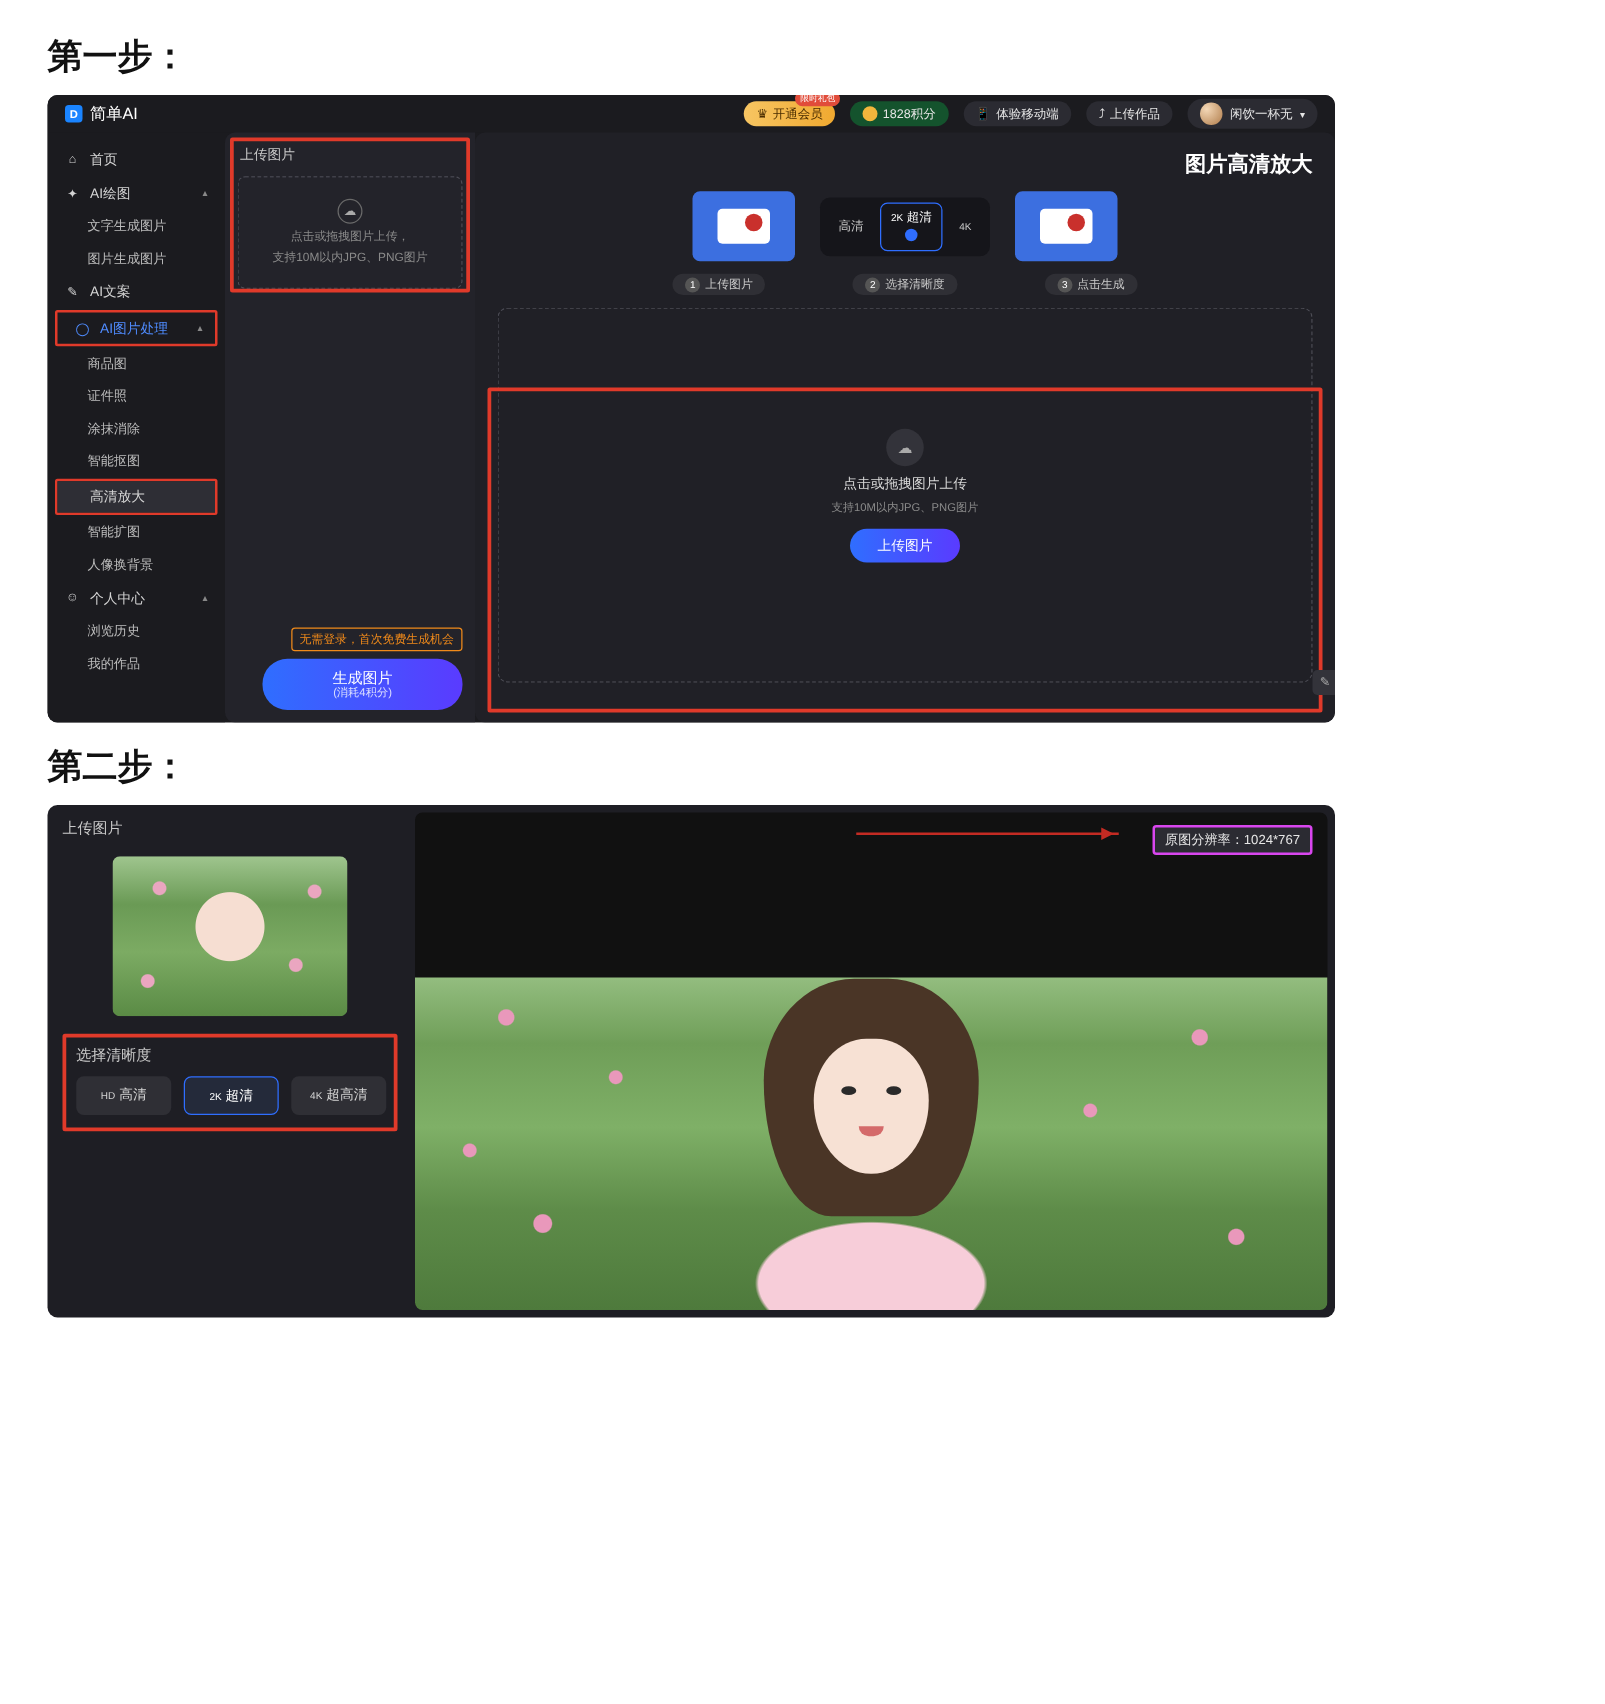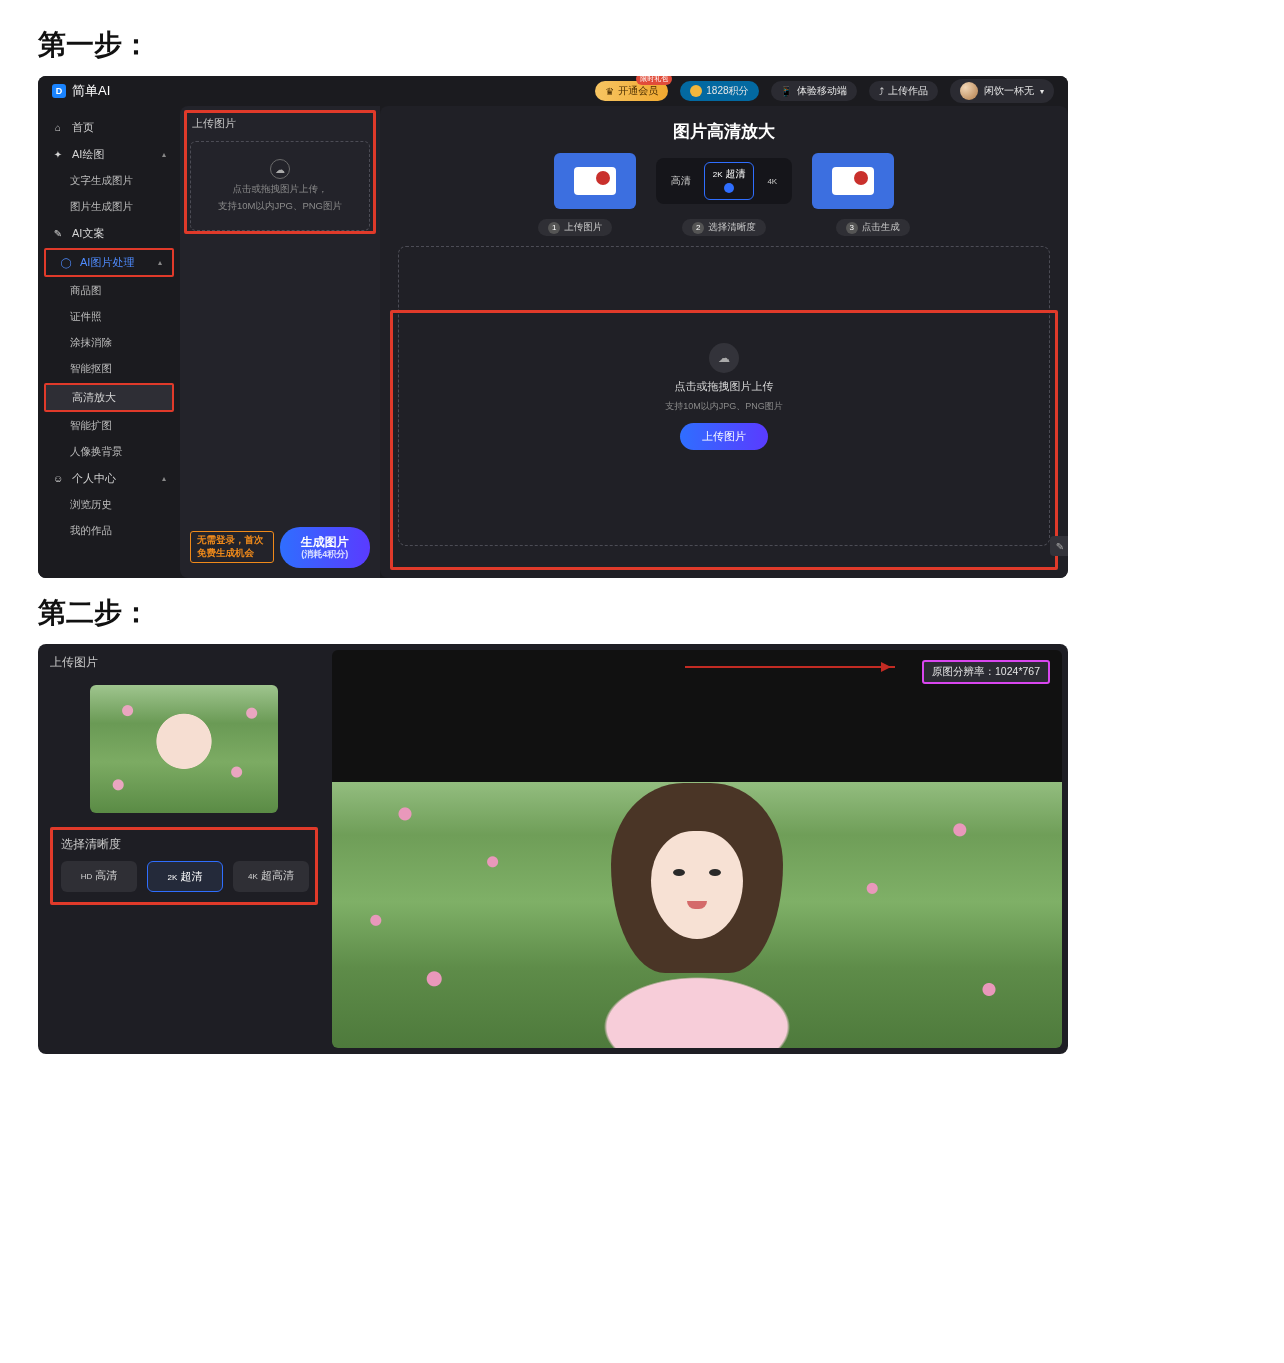--- a/index.html
+++ b/index.html
@@ -9,48 +9,48 @@
   
   .app1 { position:relative; width:1030px; height:502px; margin-left:28px; background:#1b1b1f; border-radius:8px; overflow:hidden; color:#c9c9c9; font-size:12px; }
   .topbar { height:30px; display:flex; align-items:center; padding:0 14px; gap:12px; background:#1b1b1f; }
   .logo { display:flex; align-items:center; gap:6px; font-size:13px; color:#fff; }
   .logo-mark { width:14px; height:14px; background:#1a84ff; border-radius:3px; display:flex; align-items:center; justify-content:center; font-size:9px; font-weight:bold; color:#fff; }
   .top-spacer { flex:1; }
   .pill { display:flex; align-items:center; gap:4px; padding:3px 10px; border-radius:12px; font-size:10px; white-space:nowrap; }
   .pill-gold { background:linear-gradient(90deg,#f7c562,#f0a930); color:#4a2d00; position:relative; }
   .pill-gold::before { content:attr(data-tag); position:absolute; top:-8px; right:-4px; background:#e14c3a; color:#fff; font-size:7px; padding:1px 4px; border-radius:6px; }
   .pill-dark { background:#2b2b32; color:#e6e6e6; }
-  .pill-points { background:#0369a1; color:#e6e6e6; }
+  .pill-points { background:#14532d; color:#e6e6e6; }
   .coin { width:12px; height:12px; border-radius:50%; background:#f2b63c; display:inline-block; }
   .avatar { width:18px; height:18px; border-radius:50%; background:radial-gradient(circle at 30% 30%,#f3d7b6,#b07c4a); display:inline-block; }
 
   .body1 { display:flex; height:calc(100% - 30px); }
   .sidebar { width:142px; background:#1b1b1f; padding:8px 0; display:flex; flex-direction:column; gap:0; }
   .side-item { display:flex; align-items:center; gap:8px; padding:6px 14px; font-size:11px; color:#d4d4d4; cursor:pointer; }
   .side-item.sub { padding-left:32px; font-size:10.5px; color:#bcbcbc;align-items:center; }
   .side-item .caret { margin-left:auto; font-size:8px; color:#888; }
   .side-item.active-cat { color:#4f8cff; }
   .side-item .ic { width:12px; height:12px; display:inline-flex; align-items:center; justify-content:center; font-size:10px; }
   .red-box { border:2px solid #e03a2a; border-radius:2px; }
   .side-hl { position:relative; margin:1px 6px; }
   .side-hl.red-box { padding:0; }
   .side-hl .side-item { padding:5px 10px 5px 26px; }
 
   .mid-panel { width:200px; background:#23232a; border-radius:8px 0 0 8px; padding:10px; display:flex; flex-direction:column; gap:10px; position:relative; }
   .mid-title { font-size:11px; color:#c9c9c9; margin-left:2px; }
   .upload-small { flex:0 0 90px; border:1px dashed #4c4c55; border-radius:6px; display:flex; flex-direction:column; align-items:center; justify-content:center; gap:4px; color:#8a8a8a; font-size:9.5px; text-align:center; padding:6px; }
   .upload-small .ic-up { width:20px; height:20px; border:1px solid #6a6a6a; border-radius:50%; display:flex; align-items:center; justify-content:center; font-size:10px; color:#aaa; }
   .mid-red-wrap { position:absolute; top:4px; left:4px; right:4px; height:124px; border:3px solid #e03a2a; border-radius:2px; pointer-events:none; }
-  .mid-bottom { margin-top:auto; display:flex; flex-direction:row; gap:6px; align-items:center;font-weight:bold; }
+  .mid-bottom { margin-top:auto; display:flex; flex-direction:column; gap:6px; align-items:flex-end; }
   .promo-link { color:#f08a1a; font-size:9.5px; border:1px solid #f08a1a; padding:2px 6px; border-radius:3px; }
   .gen-btn { width:160px; padding:8px 0; background:linear-gradient(90deg,#2f6eff,#5a3bff); border-radius:20px; text-align:center; color:#fff; font-size:12px; line-height:1.2; }
   .gen-btn small { display:block; font-size:9px; opacity:.8; }
 
   .main1 { flex:1; background:#202026; border-radius:8px; padding:14px 18px; overflow:hidden; position:relative; }
-  .main-title { text-align:center; color:#fff; font-size:17px; font-weight:600; }
+  .main-title { text-align:right; color:#fff; font-size:17px; font-weight:600; }
   .main-sub { text-align:center; color:#9b9b9b; font-size:10px; margin-top:4px; }
   .compare-row { display:flex; align-items:center; justify-content:center; gap:20px; margin-top:10px; }
   .sample-img { width:82px; height:56px; background:#3c6fe0; border-radius:6px; display:flex; align-items:center; justify-content:center; }
   .apple { width:42px; height:28px; background:#fff; border-radius:4px; position:relative; }
   .apple::after { content:""; position:absolute; right:6px; top:4px; width:14px; height:14px; background:#c9302c; border-radius:50%; }
   .mode-sel { display:flex; gap:4px; align-items:center; background:#15151a; padding:4px 6px; border-radius:8px; }
   .mode-chip { padding:4px 8px; font-size:10px; border-radius:6px; color:#c9c9c9; border:1px solid transparent; }
   .mode-chip.sel { border:1px solid #2f6eff; color:#fff; }
   .mode-chip.sel .chk { display:inline-block; width:10px; height:10px; border-radius:50%; background:#2f6eff; margin-top:2px; }
   .steps-row { display:flex; justify-content:center; gap:70px; margin-top:10px; }

